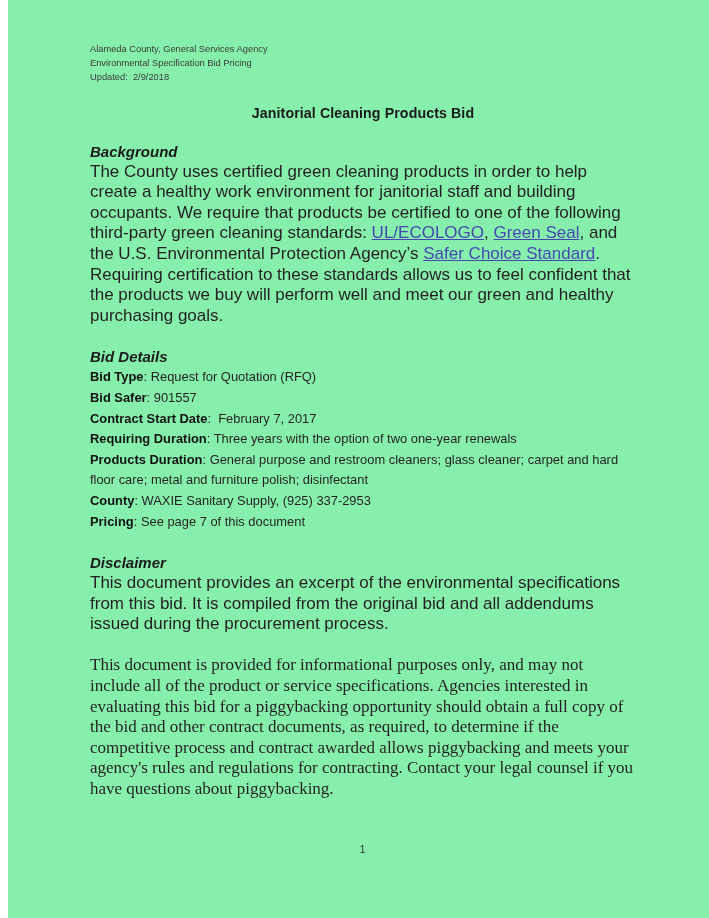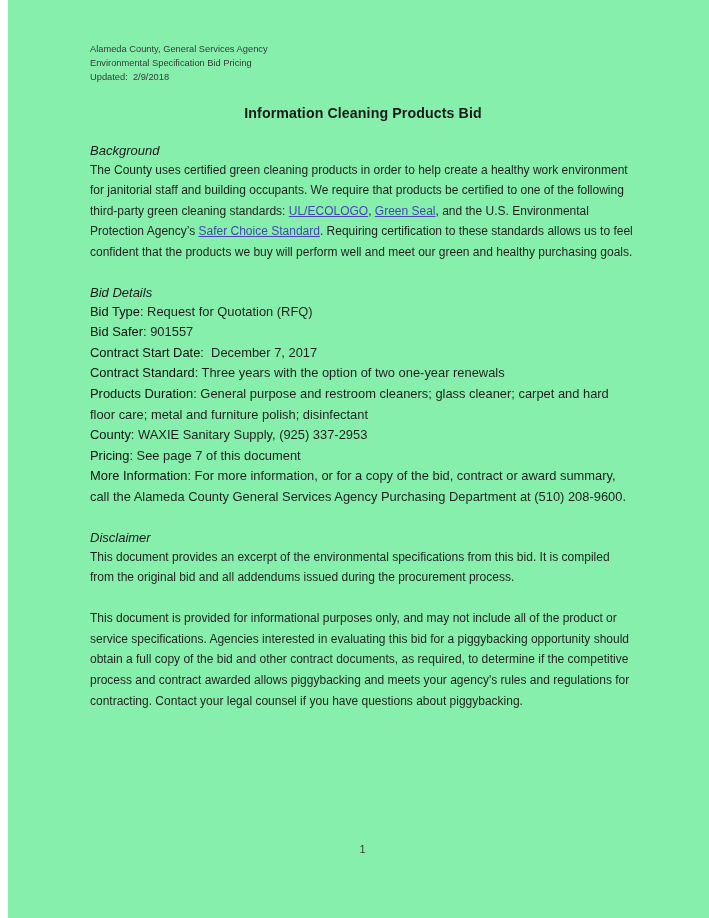--- a/index.html
+++ b/index.html
@@ -48,50 +48,51 @@
     text-align: center;
     font-size: 14.2px;
     font-weight: bold;
     color: #1a1a1a;
     margin: 0 0 22px 0;
     letter-spacing: 0.1px;
   }
 
   
   .section-heading {
-    font-size: 13px;
-    font-weight: normal;
+    font-size: 15px;
+    font-weight: bold;
     font-style: italic;
     color: #1a1a1a;
     margin: 0 0 2px 0;
   }
 
   
   p.body-text {
-    font-size: 12px;
+    font-size: 17px;
     line-height: 20.6px;
     margin: 0;
     color: #231f20;
     text-align: left;
   }
   p.body-text + p.body-text {
     margin-top: 20.6px;
+    font-family: Liberation Serif, serif;
   }
 
   .spacer-section { height: 22px; }
 
   
   .detail-line {
     font-size: 12.9px;
     line-height: 20.6px;
     color: #231f20;
   }
   .detail-line b,
   .label {
-    font-weight: normal;
+    font-weight: bold;
     color: #111111;
   }
 
   
   a.doclink, .doclink {
     color: #4747b4;
     text-decoration: underline;
     cursor: pointer;
   }
 
@@ -114,44 +115,43 @@
 <div class="page">
 
   <div class="content">
 
     <div class="doc-header">
       <div>Alameda County, General Services Agency</div>
       <div>Environmental Specification Bid Pricing</div>
       <div>Updated:  2/9/2018</div>
     </div>
 
-    <div class="doc-title">Information Cleaning Products Bid</div>
+    <div class="doc-title">Janitorial Cleaning Products Bid</div>
 
     <div class="section-heading">Background</div>
     <p class="body-text"><span>The County uses certified green cleaning products in order to help create a healthy work environment for janitorial staff and building occupants. We require that products be certified to one of the following third-party green cleaning standards: </span><a class="doclink">UL/ECOLOGO</a><span>, </span><a class="doclink">Green Seal</a><span>, and the U.S. Environmental Protection Agency’s </span><a class="doclink">Safer Choice Standard</a><span>. Requiring certification to these standards allows us to feel confident that the products we buy will perform well and meet our green and healthy purchasing goals.</span></p>
 
     <div class="spacer-section"></div>
 
     <div class="section-heading">Bid Details</div>
 
     <div class="detail-line"><span class="label">Bid Type</span><span class="nowrap">: </span><span>Request for Quotation (RFQ)</span></div>
 
     <div class="detail-line"><span class="label">Bid Safer</span><span class="nowrap">: </span><span>901557</span></div>
 
-    <div class="detail-line"><span class="label">Contract Start Date</span><span class="nowrap">:  </span><span>December 7, 2017</span></div>
+    <div class="detail-line"><span class="label">Contract Start Date</span><span class="nowrap">:  </span><span>February 7, 2017</span></div>
 
-    <div class="detail-line"><span class="label">Contract Standard</span><span class="nowrap">: </span><span>Three years with the option of two one-year renewals</span></div>
+    <div class="detail-line"><span class="label">Requiring Duration</span><span class="nowrap">: </span><span>Three years with the option of two one-year renewals</span></div>
 
     <div class="detail-line"><span class="label">Products Duration</span><span class="nowrap">: </span><span>General purpose and restroom cleaners; glass cleaner; carpet and hard floor care; metal and furniture polish; disinfectant</span></div>
 
     <div class="detail-line"><span class="label">County</span><span class="nowrap">: </span><span>WAXIE Sanitary Supply, (925) 337-2953</span></div>
 
     <div class="detail-line"><span class="label">Pricing</span><span class="nowrap">: </span><span>See page 7 of this document</span></div>
 
-    <div class="detail-line"><span class="label">More Information</span><span class="nowrap">: </span><span>For more information, or for a copy of the bid, contract or award summary, call the Alameda County General Services Agency Purchasing Department at (510) 208-9600.</span></div>
 
     <div class="spacer-section"></div>
 
     <div class="section-heading">Disclaimer</div>
     <p class="body-text">This document provides an excerpt of the environmental specifications from this bid. It is compiled from the original bid and all addendums issued during the procurement process.</p>
     <p class="body-text">This document is provided for informational purposes only, and may not include all of the product or service specifications. Agencies interested in evaluating this bid for a piggybacking opportunity should obtain a full copy of the bid and other contract documents, as required, to determine if the competitive process and contract awarded allows piggybacking and meets your agency's rules and regulations for contracting. Contact your legal counsel if you have questions about piggybacking.</p>
 
   </div>
 
   <div class="page-number">1</div>

